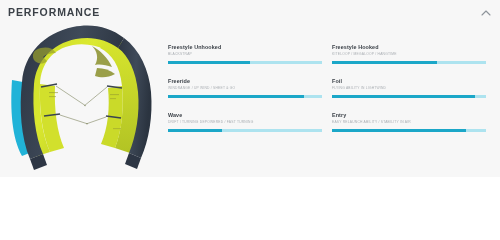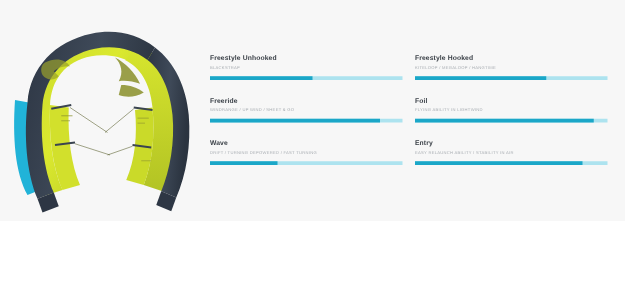--- a/index.html
+++ b/index.html
@@ -108,20 +108,28 @@
   .attr-bar-fill {
     height: 100%;
     background: #1ba7c8;
   }
 </style>
 </head>
 <body>
 
 <div class="panel">
 
+  <div class="panel-header">
+    <div class="panel-title">PERFORMANCE</div>
+    <div class="collapse-toggle">
+      <svg width="14" height="12" viewBox="0 0 14 12" aria-hidden="true">
+        <path d="M3 8 L7 4 L11 8" fill="none" stroke="#8e949b" stroke-width="1.1" stroke-linecap="round" stroke-linejoin="round"></path>
+      </svg>
+    </div>
+  </div>
 
   <div class="product-figure">
     <svg width="165" height="157" viewBox="0 0 165 157" aria-hidden="true">
       <defs>
         <linearGradient id="canopyGrad" x1="0" y1="0" x2="1" y2="1">
           <stop offset="0%" stop-color="#c9d92b"></stop>
           <stop offset="45%" stop-color="#dbe92f"></stop>
           <stop offset="100%" stop-color="#aec023"></stop>
         </linearGradient>
         <linearGradient id="canopyGrad2" x1="0" y1="0" x2="0" y2="1">

